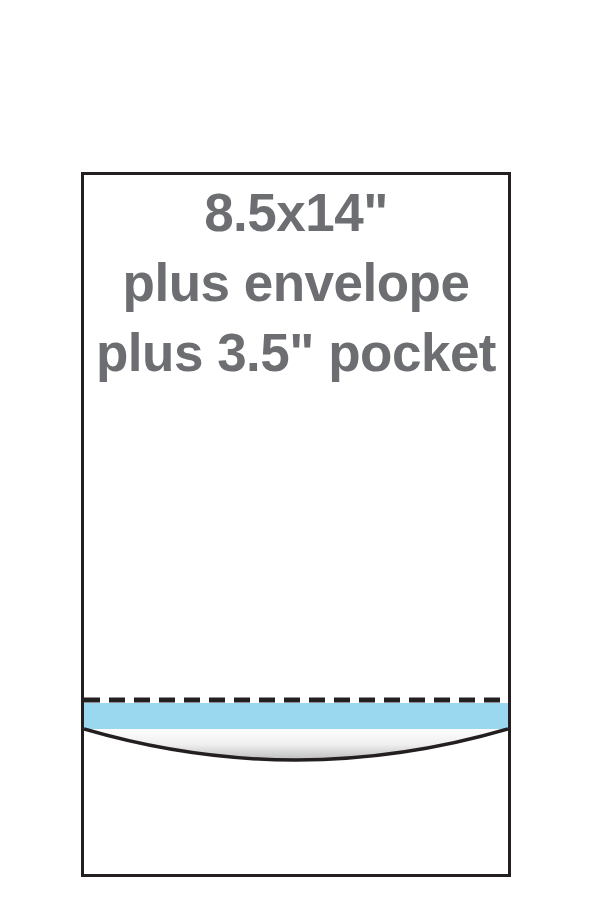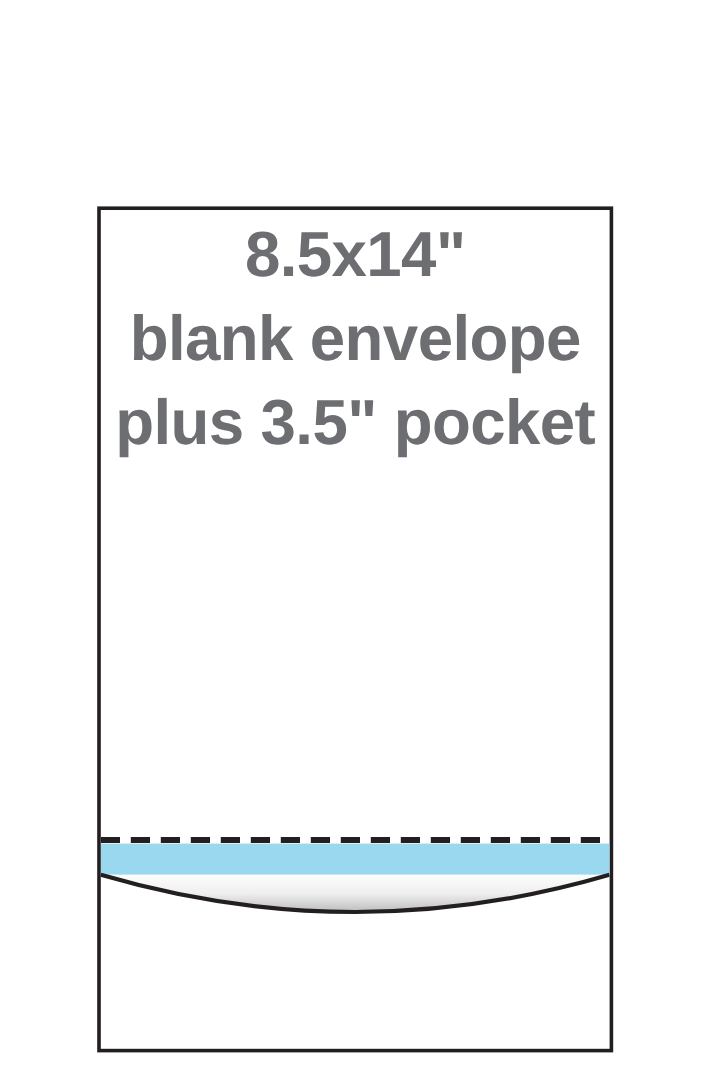--- a/index.html
+++ b/index.html
@@ -50,21 +50,21 @@
   }
 </style>
 </head>
 <body>
 
 <div class="canvas">
   <div class="envelope">
 
     <div class="label">
       <div>8.5x14"</div>
-      <div>blank envelope</div>
+      <div>plus envelope</div>
       <div>plus 3.5" pocket</div>
     </div>
 
     <svg class="pocket-svg" viewBox="0 0 424 85" preserveAspectRatio="none">
       <defs>
         <linearGradient id="pocket-shade" gradientUnits="userSpaceOnUse" x1="0" y1="30" x2="0" y2="62">
           <stop offset="0" stop-color="#ffffff"></stop>
           <stop offset="0.55" stop-color="#efefef"></stop>
           <stop offset="1" stop-color="#c0c0c0"></stop>
         </linearGradient>

